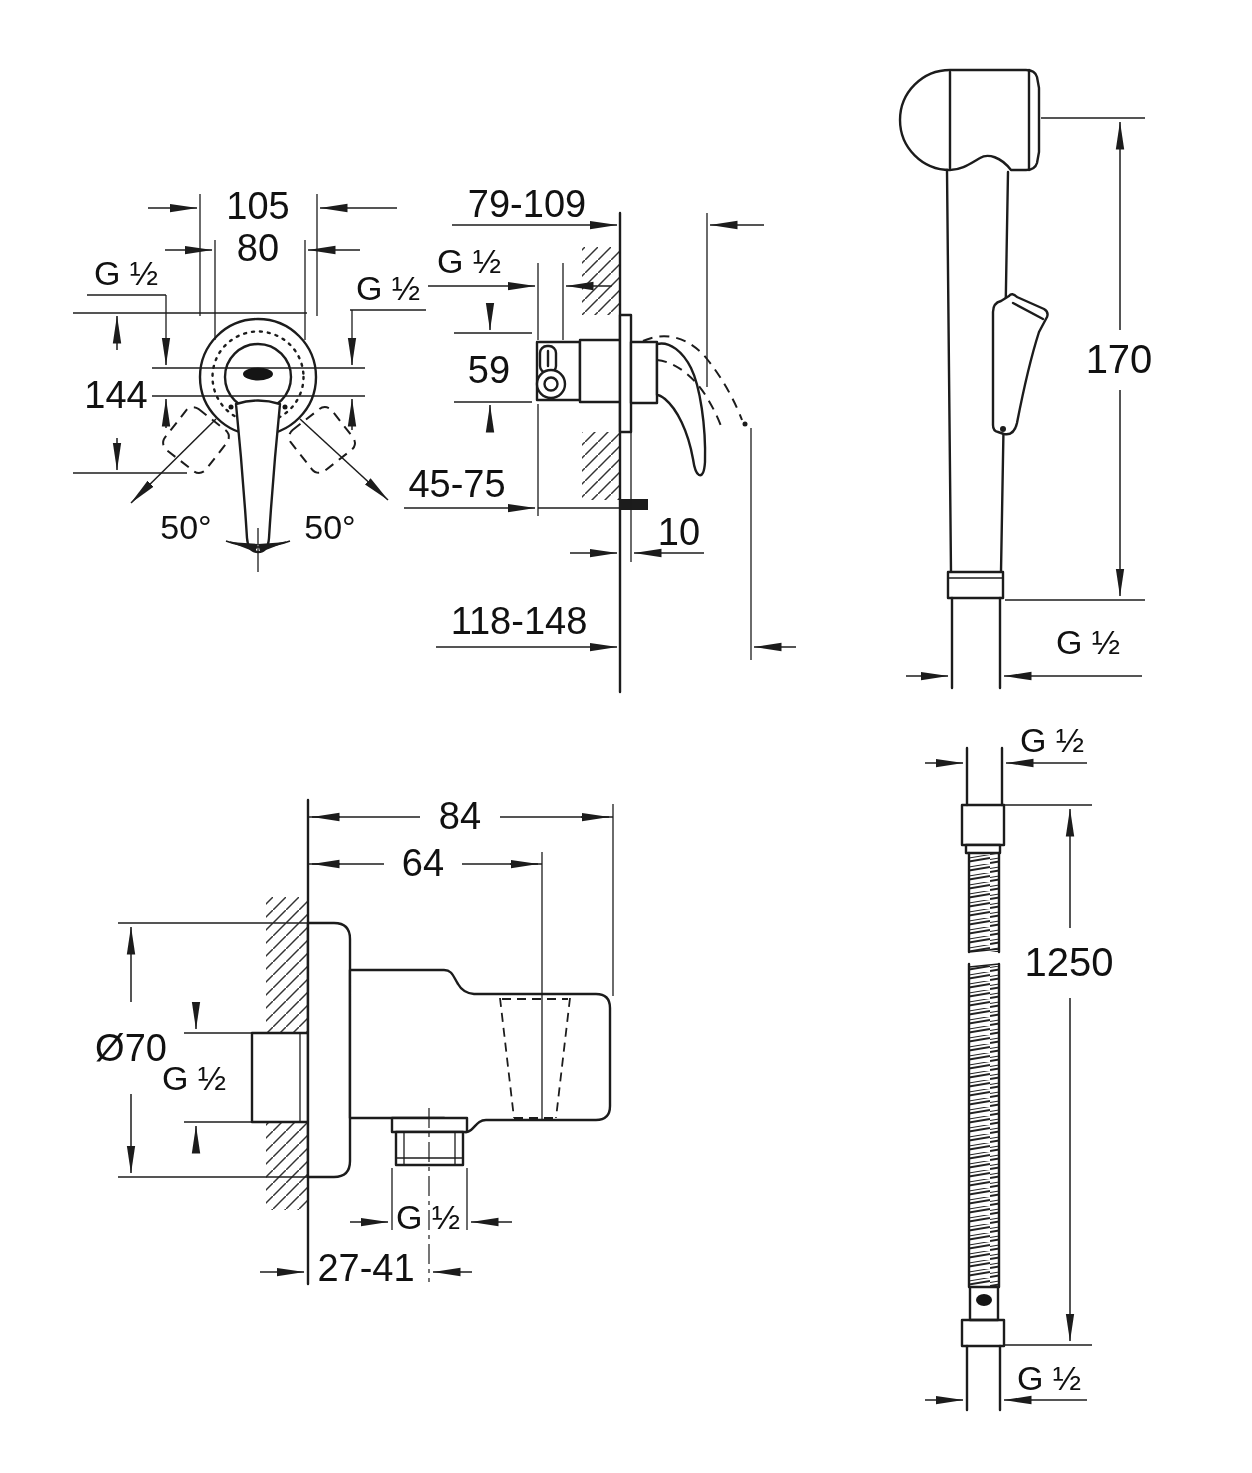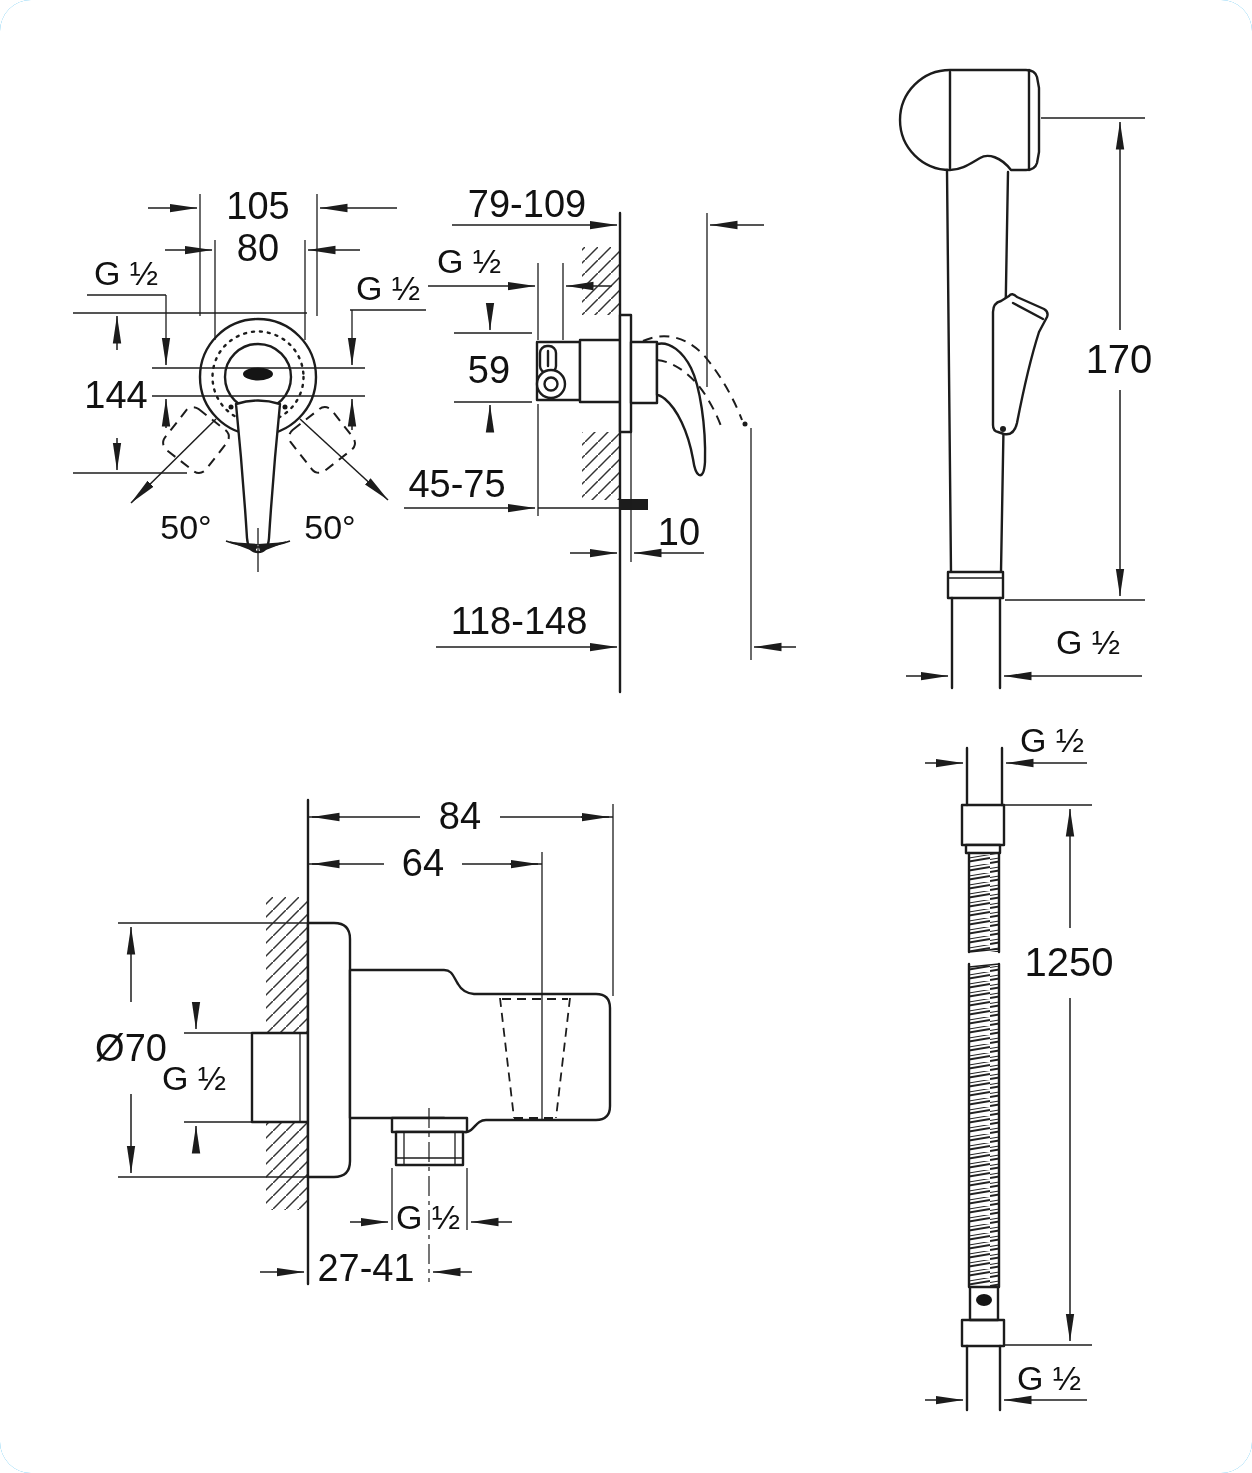--- a/index.html
+++ b/index.html
@@ -1,16 +1,16 @@
 <!DOCTYPE html>
 <html><head>
 <meta charset="utf-8">
 <style>
   html,body{margin:0;padding:0;background:#fff;}
-  .canvas{width:1252px;height:1473px;position:relative;background:#0ea5e9;overflow:hidden;border-radius:31px;}
+  .canvas{width:1252px;height:1473px;position:relative;background:#0ea5e9;overflow:hidden;}
   svg{display:block;}
   svg text{font-family:"Liberation Sans", sans-serif; fill:#111;}
   .dim{font-size:38px;}
   .dimbig{font-size:40px;}
   .thr{font-size:34px;}
   .obj{stroke:#1c1c1c;fill:none;stroke-width:2.4;stroke-linecap:round;stroke-linejoin:round;}
   .objf{stroke:#1c1c1c;fill:#fff;stroke-width:2.4;stroke-linejoin:round;}
   .thin{stroke:#1c1c1c;fill:none;stroke-width:1.3;}
   .dimln{stroke:#1c1c1c;fill:none;stroke-width:1.5;}
   .dash{stroke:#1c1c1c;fill:none;stroke-width:2;stroke-dasharray:10 7;}

